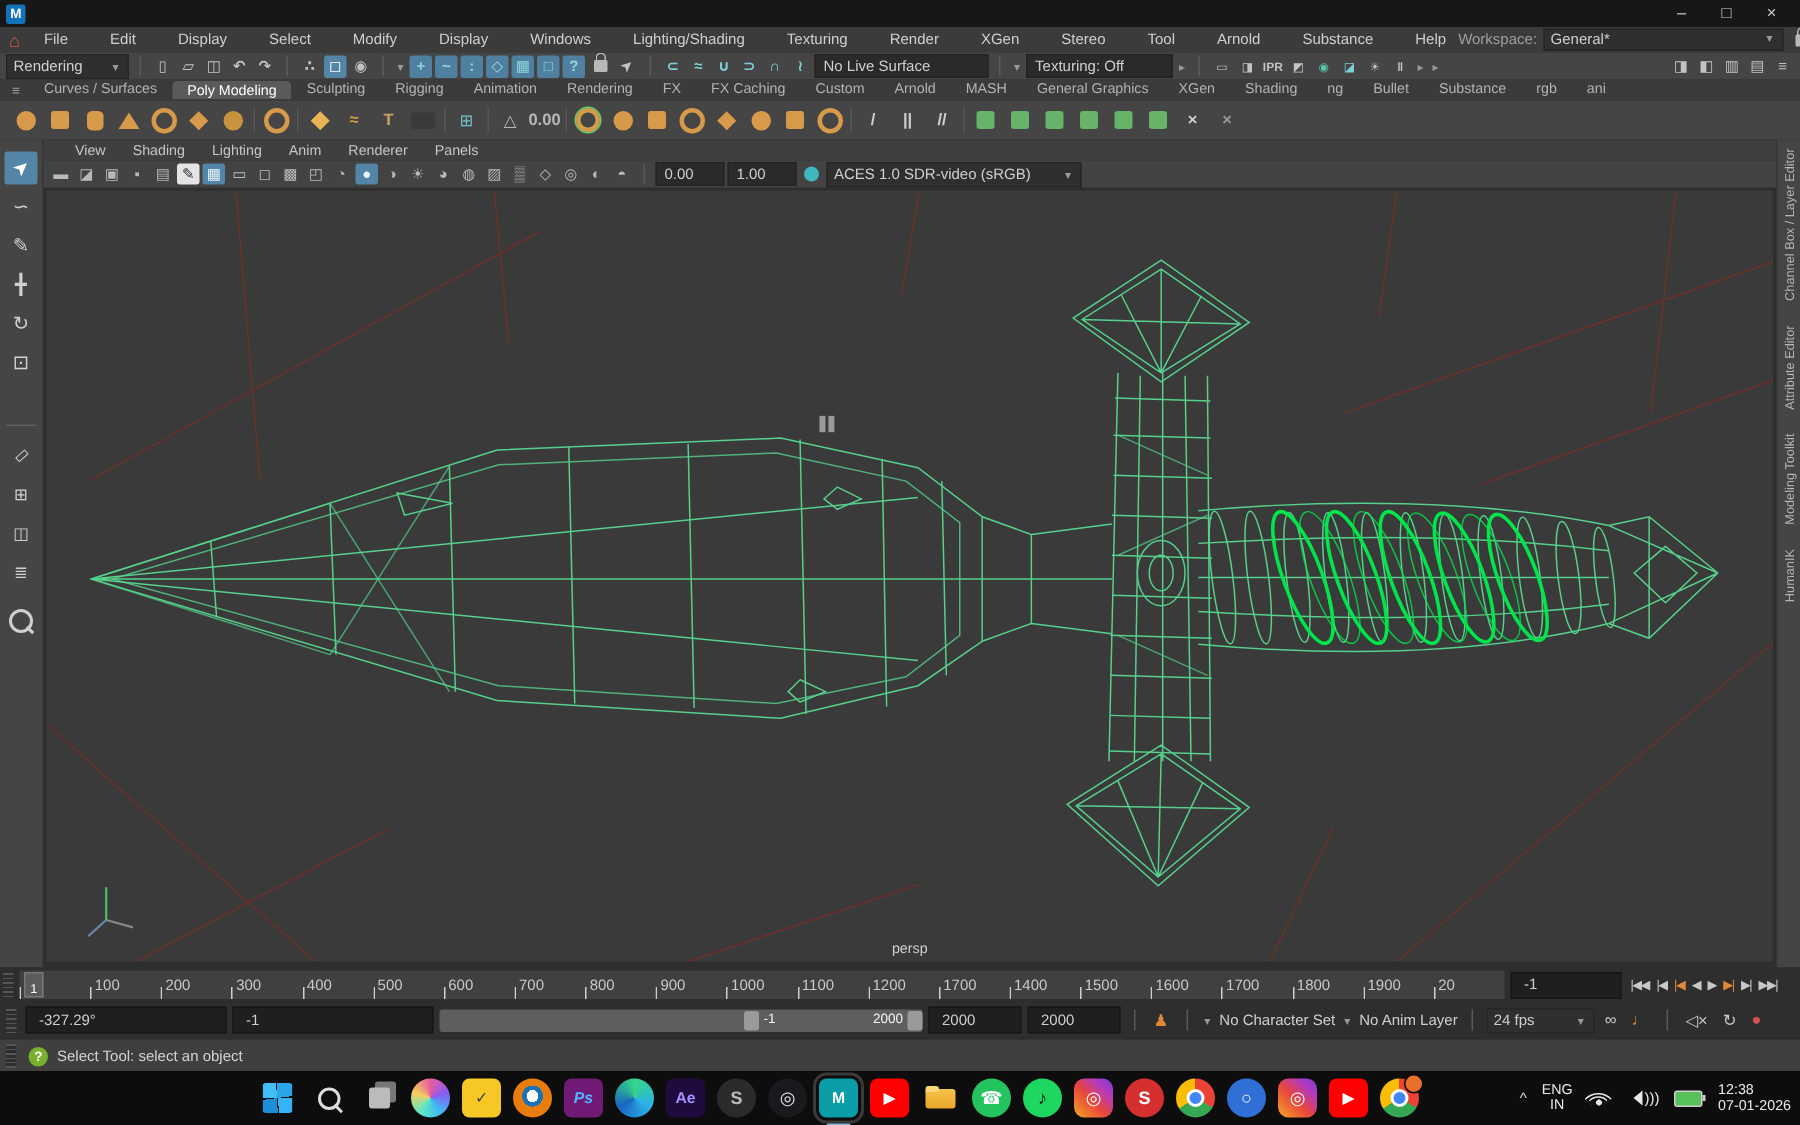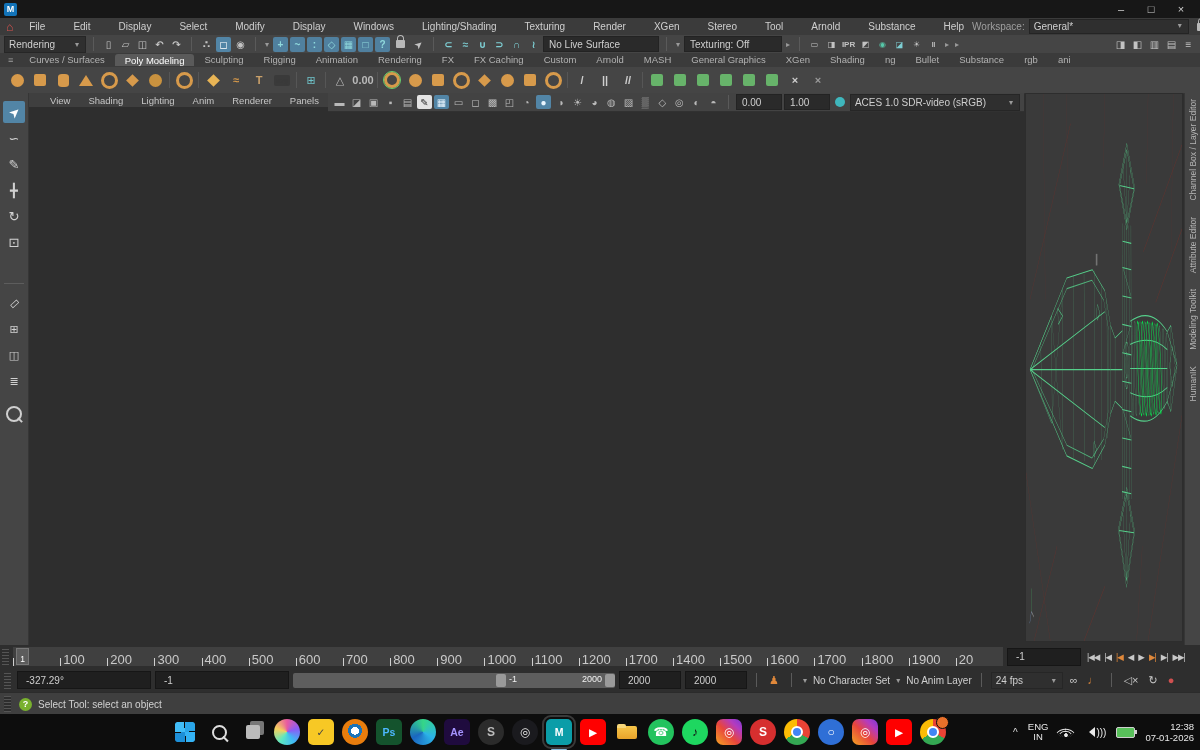--- a/index.html
+++ b/index.html
@@ -59,39 +59,39 @@
   #toolbox{width:28px;background:#454545;border-right:1px solid #363636;display:flex;flex-direction:column;
       align-items:center;padding-top:8px;gap:4px}
   .tool{width:22px;height:22px;display:flex;align-items:center;justify-content:center;border-radius:2px;
       color:#d0d0d0;font-size:13px}
   .tool.active{background:#5285a6;color:#fff}
   #toolbox .tool:first-child .g{display:inline-block;transform:rotate(-42deg)}
   #toolbox .sep{width:20px;height:1px;background:#5d5d5d;margin:26px 0 4px}
   .mag{width:12px;height:12px;border:2px solid #cfcfcf;border-radius:50%;position:relative;margin-top:10px}
   .mag::after{content:"";position:absolute;width:6px;height:2px;background:#cfcfcf;transform:rotate(45deg);
       left:9px;top:11px}
-  #vpcol{flex:1;display:flex;flex-direction:row;min-width:0}
+  #vpcol{flex:1;display:flex;flex-direction:column;min-width:0}
   #panelmenu{height:14px;background:#3f3f3f;display:flex;align-items:center;padding-left:12px;gap:0}
   #panelmenu span{padding:0 9px;color:#c6c6c6;font-size:9.5px}
   #vptoolbar{height:18px;background:#434343;display:flex;align-items:center;padding:0 4px;gap:2px;border-bottom:1px solid #313131}
   .vpi{width:15px;height:14px;display:flex;align-items:center;justify-content:center;color:#b9b9b9;
       font-size:10px;border-radius:2px;flex:none}
   .vpi.hl-blue{background:#5285a6;color:#eaf6ff}
   .vpi.hl-white{background:#e4e4e4;color:#333}
   .acesdot{width:10px;height:10px;border-radius:50%;background:#3fb7bd;margin:0 3px;flex:none}
   #canvas{flex:1;position:relative;background:#3a3a3a;border:1px solid #2d2d2d;margin:0 1px 3px 1px;overflow:hidden}
   #persp{position:absolute;left:0;right:0;bottom:3px;text-align:center;color:#cfcfcf;font-size:9.5px}
   #rstrip{width:15px;background:#454545;border-left:1px solid #363636;display:flex;flex-direction:column;
       align-items:center;padding-top:6px;gap:14px}
   .vtab{writing-mode:vertical-rl;transform:rotate(180deg);font-size:8.5px;color:#b5b5b5;white-space:nowrap}
   
   #timerow{top:645px;height:23px;background:#2e2e2e;padding:0}
   .grip{width:7px;align-self:stretch;background:repeating-linear-gradient(0deg,#555 0 1px,#2e2e2e 1px 3px);margin:3px 2px;flex:none}
   #ticks{position:relative;width:990px;height:19px;background:#404040;display:flex;margin-left:2px}
-  .tick{position:relative;flex:1;font-size:13px;color:#c9c9c9;padding:5px 0 0 3px;overflow:hidden}
+  .tick{position:relative;flex:1;font-size:10px;color:#c9c9c9;padding:5px 0 0 3px;overflow:hidden}
   .tick::before{content:"";position:absolute;left:0;bottom:0;width:1px;height:8px;background:#cfcfcf}
   #cfmarker{position:absolute;left:3px;top:1px;bottom:1px;width:11px;background:#5c5c5c;border:1px solid #777;
       color:#fff;font-size:8.5px;display:flex;align-items:flex-end;justify-content:center}
   #timefield{width:56px;margin:0 4px}
   .pb{display:flex;gap:1px;align-items:center}
   .pbb{color:#c8c8c8;font-size:8.5px;letter-spacing:-1px;padding:2px 2px;white-space:nowrap}
   
   #rangerow{top:668px;height:24px;background:#2e2e2e;padding:0 2px;gap:4px}
   .rfield{background:#1f1f1f;border:1px solid #161616;color:#cfcfcf;height:16px;display:flex;align-items:center;
       padding:0 8px}
@@ -141,21 +141,21 @@
   .lang{font-size:9.5px;line-height:10px;text-align:center}
   .wifi{position:relative;width:16px;height:12px}
   .wifi i{position:absolute;border:solid #e8e8e8;border-width:1.6px 1.6px 0 0;border-radius:0 100% 0 0;transform:rotate(-45deg)}
   .wifi i:nth-child(1){width:12px;height:12px;left:1px;top:0}
   .wifi i:nth-child(2){width:8px;height:8px;left:3px;top:3px}
   .wifi i:nth-child(3){width:3px;height:3px;left:6px;top:7px;background:#e8e8e8;border-radius:50%}
   .vol{display:flex;align-items:center;color:#e8e8e8;font-size:10px}
   .vol::before{content:"";width:0;height:0;border:5px solid transparent;border-right:6px solid #e8e8e8;margin-right:1px}
   .batt{width:17px;height:9px;border:1px solid #cfcfcf;border-radius:2px;position:relative;background:#58c05a}
   .batt::after{content:"";position:absolute;right:-3px;top:2px;width:2px;height:4px;background:#cfcfcf}
-  .clock{text-align:right;font-size:9.5px;line-height:11px}
+  .clock{font-size:9.5px;line-height:11px}
 </style>
 </head>
 <body>
 
 <div class="row" id="titlebar">
   <span class="appic">M</span>
   <div class="wctl">
 
   <span>–</span>
       <span>□</span>
@@ -700,20 +700,21 @@
           <rect x="518" y="152" width="4" height="11"></rect>
             <rect x="524" y="152" width="4" height="11"></rect>
         </g>
 
         <g stroke-width="1.5">
           <line x1="40" y1="492" x2="40" y2="470" stroke="#44c06a"></line>
           <line x1="40" y1="492" x2="58" y2="497" stroke="#888888"></line>
           <line x1="40" y1="492" x2="28" y2="503" stroke="#6a86b0"></line>
         </g>
       </svg>
+      <div id="persp">persp</div>
     </div>
   </div>
 
   <div id="rstrip">
     <div style="display:flex;flex-direction:column;gap:16px;align-items:center">
 
     <span class="vtab">Channel Box / Layer Editor</span>
         <span class="vtab">Attribute Editor</span>
         <span class="vtab">Modeling Toolkit</span>
         <span class="vtab">HumanIK</span>
@@ -816,21 +817,21 @@
       </span>
       <span class="tbi tb-copilot">
         <span></span>
       </span>
       <span class="tbi tb-app" style="color: rgb(68, 68, 68); background: rgb(247, 200, 37);">
         <span>✓</span>
       </span>
       <span class="tbi tb-blender">
         <span></span>
       </span>
-      <span class="tbi tb-app" style="color: rgb(77, 184, 255); background: #14532d;">
+      <span class="tbi tb-app" style="color: rgb(77, 184, 255); background: #701a75; font-style: italic;">
         <span>Ps</span>
       </span>
       <span class="tbi tb-edge">
         <span></span>
       </span>
       <span class="tbi tb-app" style="color: rgb(164, 147, 255); background: rgb(31, 11, 62);">
         <span>Ae</span>
       </span>
       <span class="tbi tb-round" style="color: rgb(187, 187, 187); background: rgb(43, 43, 43);">
         <span>S</span>

